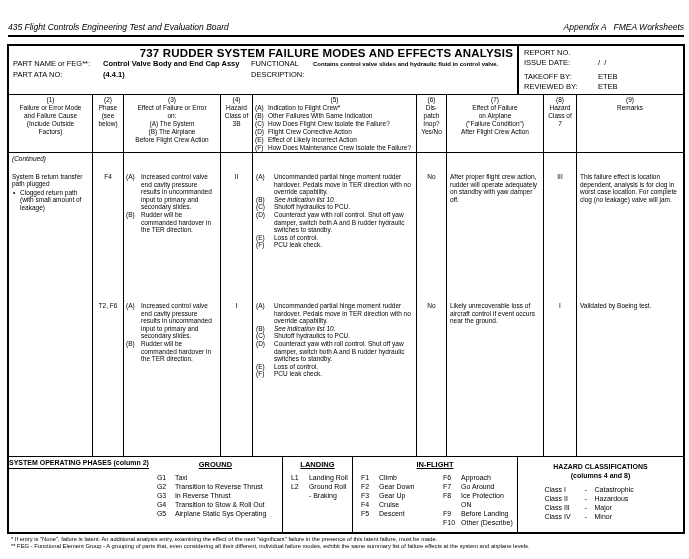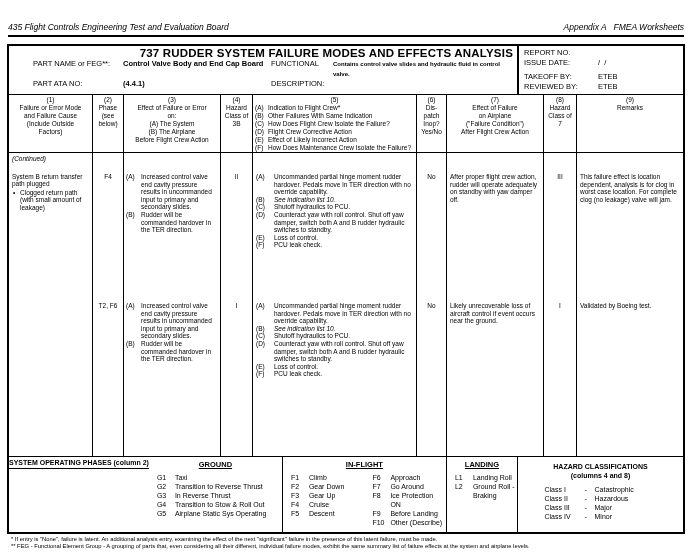--- a/index.html
+++ b/index.html
@@ -10,21 +10,21 @@
   .page-header { display:flex; justify-content:space-between; margin:22px 5px 0 8px;
                  padding-bottom:3px; border-bottom:2px solid #000; font-style:italic; font-size:8.5px; }
   .pre { white-space:pre; }
 
   .outer { margin:7px 4px 0 7px; width:678px; border:2px solid #000; }
 
   
   .title-block { display:flex; border-bottom:1px solid #000; min-height:49px; }
   .tb-left { flex:1; padding:1px 4px 1px 4px; }
   .tb-title { text-align:right; font-weight:bold; font-size:11.5px; letter-spacing:.2px; }
-  .tb-row { display:flex; font-size:7.5px; line-height:9.5px;margin-left:20px; }
+  .tb-row { display:flex; font-size:7.5px; line-height:9.5px; }
   .tb-label { width:90px; flex:none; }
   .tb-value { width:148px; flex:none; font-weight:bold; }
   .func-label { width:62px; flex:none; }
   .func-desc { flex:1; font-size:6px; padding-top:1px; font-weight:bold; }
   .tb-right { width:166px; flex:none; border-left:2px solid #000; padding:2px 5px; font-size:7.5px; line-height:10px; }
   .rb-row { display:flex; }
   .rb-label { width:74px; flex:none; }
   .rb-gap { height:4px; }
 
   
@@ -96,21 +96,21 @@
     <span class="pre">Appendix A   FMEA Worksheets</span>
   </div>
 
   <div class="outer">
 
     <div class="title-block">
       <div class="tb-left">
         <div class="tb-title">737 RUDDER SYSTEM FAILURE MODES AND EFFECTS ANALYSIS</div>
         <div class="tb-row">
           <span class="tb-label">PART NAME or FEG**:</span>
-          <span class="tb-value">Control Valve Body and End Cap Board</span>
+          <span class="tb-value">Control Valve Body and End Cap Assy</span>
           <span class="func-label">FUNCTIONAL</span>
           <span class="func-desc">Contains control valve slides and hydraulic fluid in control valve.</span>
         </div>
         <div class="tb-row">
           <span class="tb-label">PART ATA NO:</span>
           <span class="tb-value">(4.4.1)</span>
           <span class="func-label">DESCRIPTION:</span>
         </div>
       </div>
       <div class="tb-right">
@@ -331,20 +331,31 @@
               </div>
             <div class="pitem">
                 <span class="pcode">G4</span>
                 <span>Transition to Stow &amp; Roll Out</span>
               </div>
             <div class="pitem">
                 <span class="pcode">G5</span>
                 <span>Airplane Static Sys Operating</span>
               </div>
           </div>
+          <div class="pcol pcol-landing">
+            <div class="pcol-title">LANDING</div>
+            <div class="pitem">
+                <span class="pcode">L1</span>
+                <span>Landing Roll</span>
+              </div>
+            <div class="pitem">
+                <span class="pcode">L2</span>
+                <span>Ground Roll - Braking</span>
+              </div>
+          </div>
           <div class="pcol pcol-inflight">
             <div class="pcol-title">IN-FLIGHT</div>
             <div class="inflight-cols">
               <div>
                 <div class="pitem">
                     <span class="pcode">F1</span>
                     <span>Climb</span>
                   </div>
                 <div class="pitem">
                     <span class="pcode">F2</span>
@@ -379,31 +390,20 @@
                 <div class="pitem">
                     <span class="pcode">F9</span>
                     <span>Before Landing</span>
                   </div>
                 <div class="pitem">
                     <span class="pcode">F10</span>
                     <span>Other (Describe)</span>
                   </div>
               </div>
             </div>
-          </div>
-          <div class="pcol pcol-landing">
-            <div class="pcol-title">LANDING</div>
-            <div class="pitem">
-                <span class="pcode">L1</span>
-                <span>Landing Roll</span>
-              </div>
-            <div class="pitem">
-                <span class="pcode">L2</span>
-                <span>Ground Roll - Braking</span>
-              </div>
           </div>
         </div>
       </div>
       <div class="hazard-box">
         <div class="hz-title">HAZARD CLASSIFICATIONS</div>
         <div class="hz-sub">(columns 4 and 8)</div>
         <div class="hz-items">
           <div class="hz-item">
               <span class="hz-code">Class I</span>
               <span class="hz-sep">-</span>

